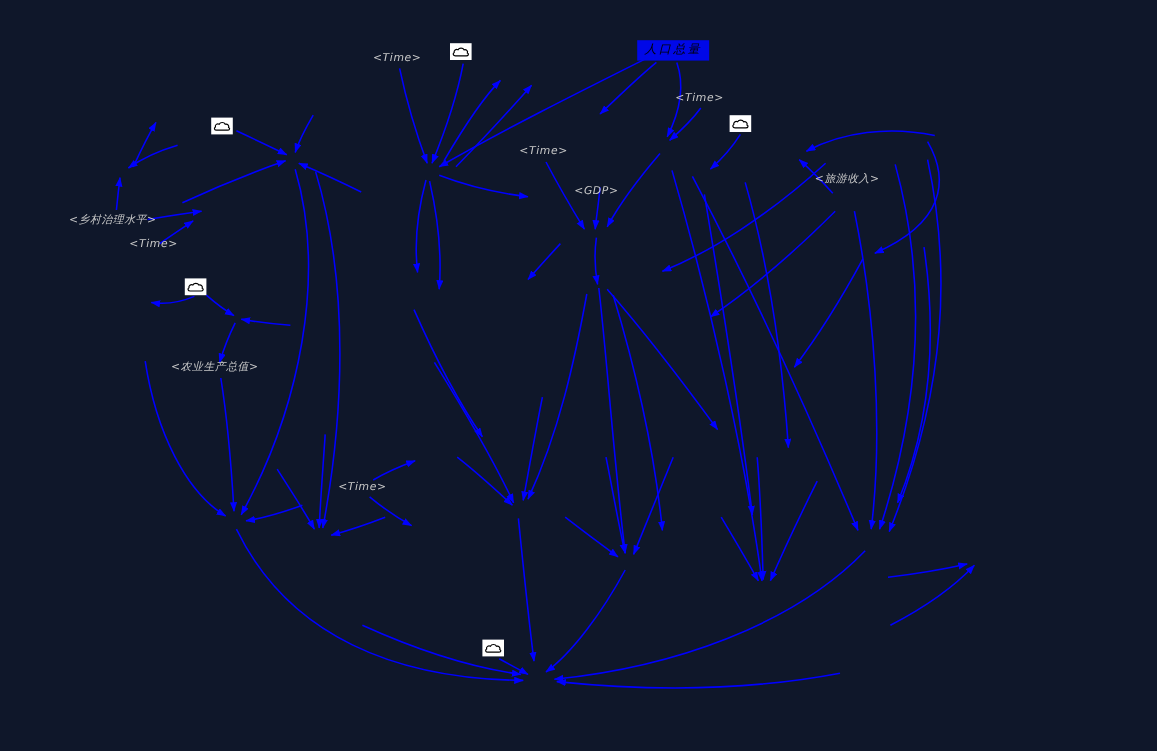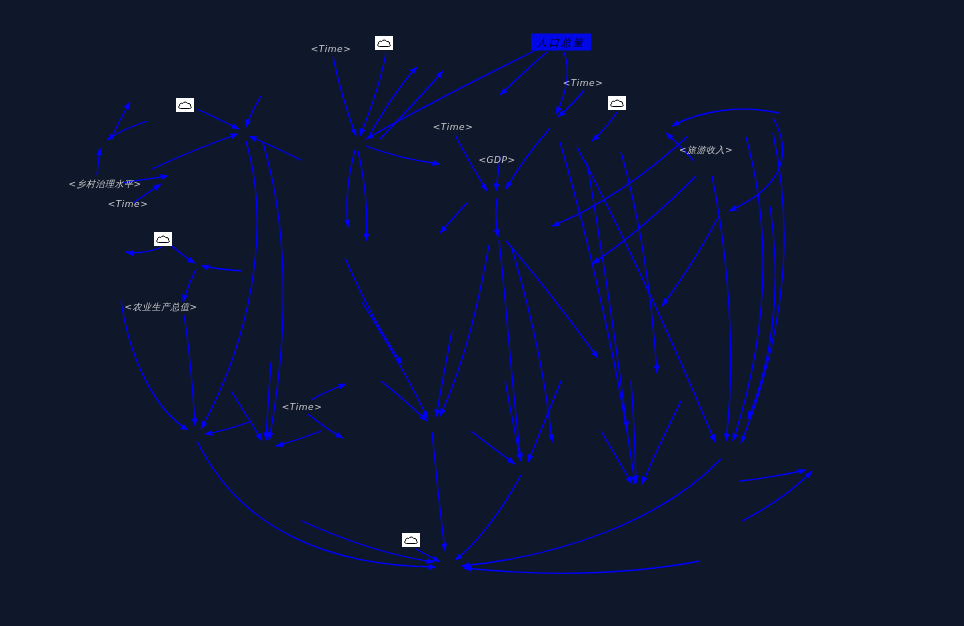--- a/index.html
+++ b/index.html
@@ -113,23 +113,23 @@
         <path d="M345,258 C360,292 380,332 402,364" fill="none" stroke="#0000ff" stroke-width="1.3" marker-end="url(#ah)"></path>
       </g>
   </svg>
   <div id="node-layer">
       <div class="node highlighted" style="left: 561px; top: 42px; color: rgb(0, 0, 0); background: rgb(0, 8, 232);">人口总量</div>
       <div class="node" style="left: 331px; top: 49px; color: rgb(201, 201, 201);">&lt;Time&gt;</div>
       <div class="node" style="left: 583px; top: 83px; color: rgb(201, 201, 201);">&lt;Time&gt;</div>
       <div class="node" style="left: 453px; top: 127px; color: rgb(201, 201, 201);">&lt;Time&gt;</div>
       <div class="node" style="left: 497px; top: 148px; color: rgb(201, 201, 201); margin-top: 12px;">&lt;GDP&gt;</div>
       <div class="node" style="left: 706px; top: 150px; color: rgb(201, 201, 201);">&lt;旅游收入&gt;</div>
-      <div class="node" style="left: 105px; top: 184px; color: rgb(201, 201, 201); text-align: center;">&lt;乡村治理水平&gt;</div>
+      <div class="node" style="left: 94px; top: 184px; color: rgb(201, 201, 201); text-align: center;">&lt;乡村治理水平&gt;</div>
       <div class="node" style="left: 128px; top: 204px; color: rgb(201, 201, 201);">&lt;Time&gt;</div>
-      <div class="node" style="left: 161px; top: 307px; color: rgb(201, 201, 201);">&lt;农业生产总值&gt;</div>
+      <div class="node" style="left: 179px; top: 307px; color: rgb(201, 201, 201);">&lt;农业生产总值&gt;</div>
       <div class="node" style="left: 302px; top: 407px; color: rgb(201, 201, 201);">&lt;Time&gt;</div>
       <div class="cloud" style="left: 384px; top: 43px;">
         <svg width="16" height="12" viewBox="0 0 16 12">
           <path d="M3.5,9.5 C1.6,9.5 1.1,7.6 2.5,6.8 C2.0,5.0 4.0,3.6 5.7,4.5 C6.6,2.6 9.8,2.6 10.7,4.5 C12.6,4.0 14.1,5.5 13.5,7.2 C15.0,7.8 14.4,9.5 12.6,9.5 Z" fill="#ffffff" stroke="#000000" stroke-width="1"></path>
         </svg>
       </div>
       <div class="cloud" style="left: 617px; top: 103px;">
         <svg width="16" height="12" viewBox="0 0 16 12">
           <path d="M3.5,9.5 C1.6,9.5 1.1,7.6 2.5,6.8 C2.0,5.0 4.0,3.6 5.7,4.5 C6.6,2.6 9.8,2.6 10.7,4.5 C12.6,4.0 14.1,5.5 13.5,7.2 C15.0,7.8 14.4,9.5 12.6,9.5 Z" fill="#ffffff" stroke="#000000" stroke-width="1"></path>
         </svg>

